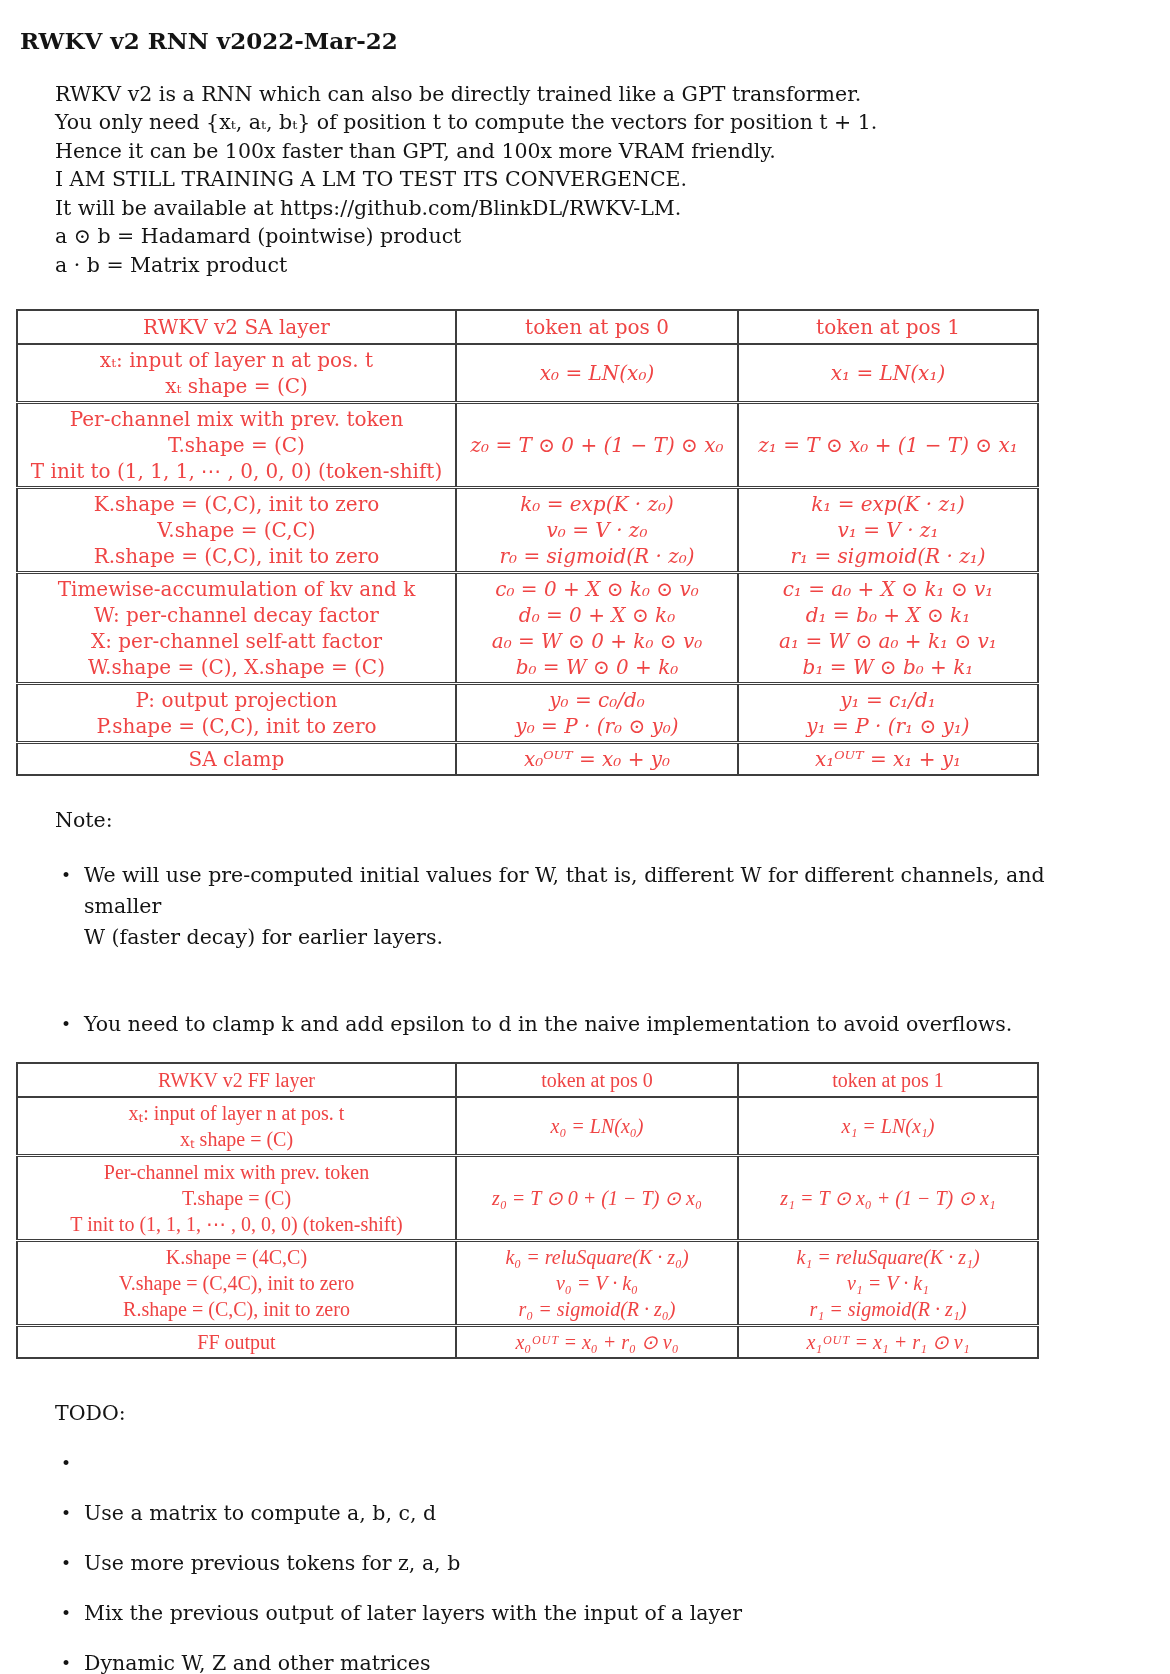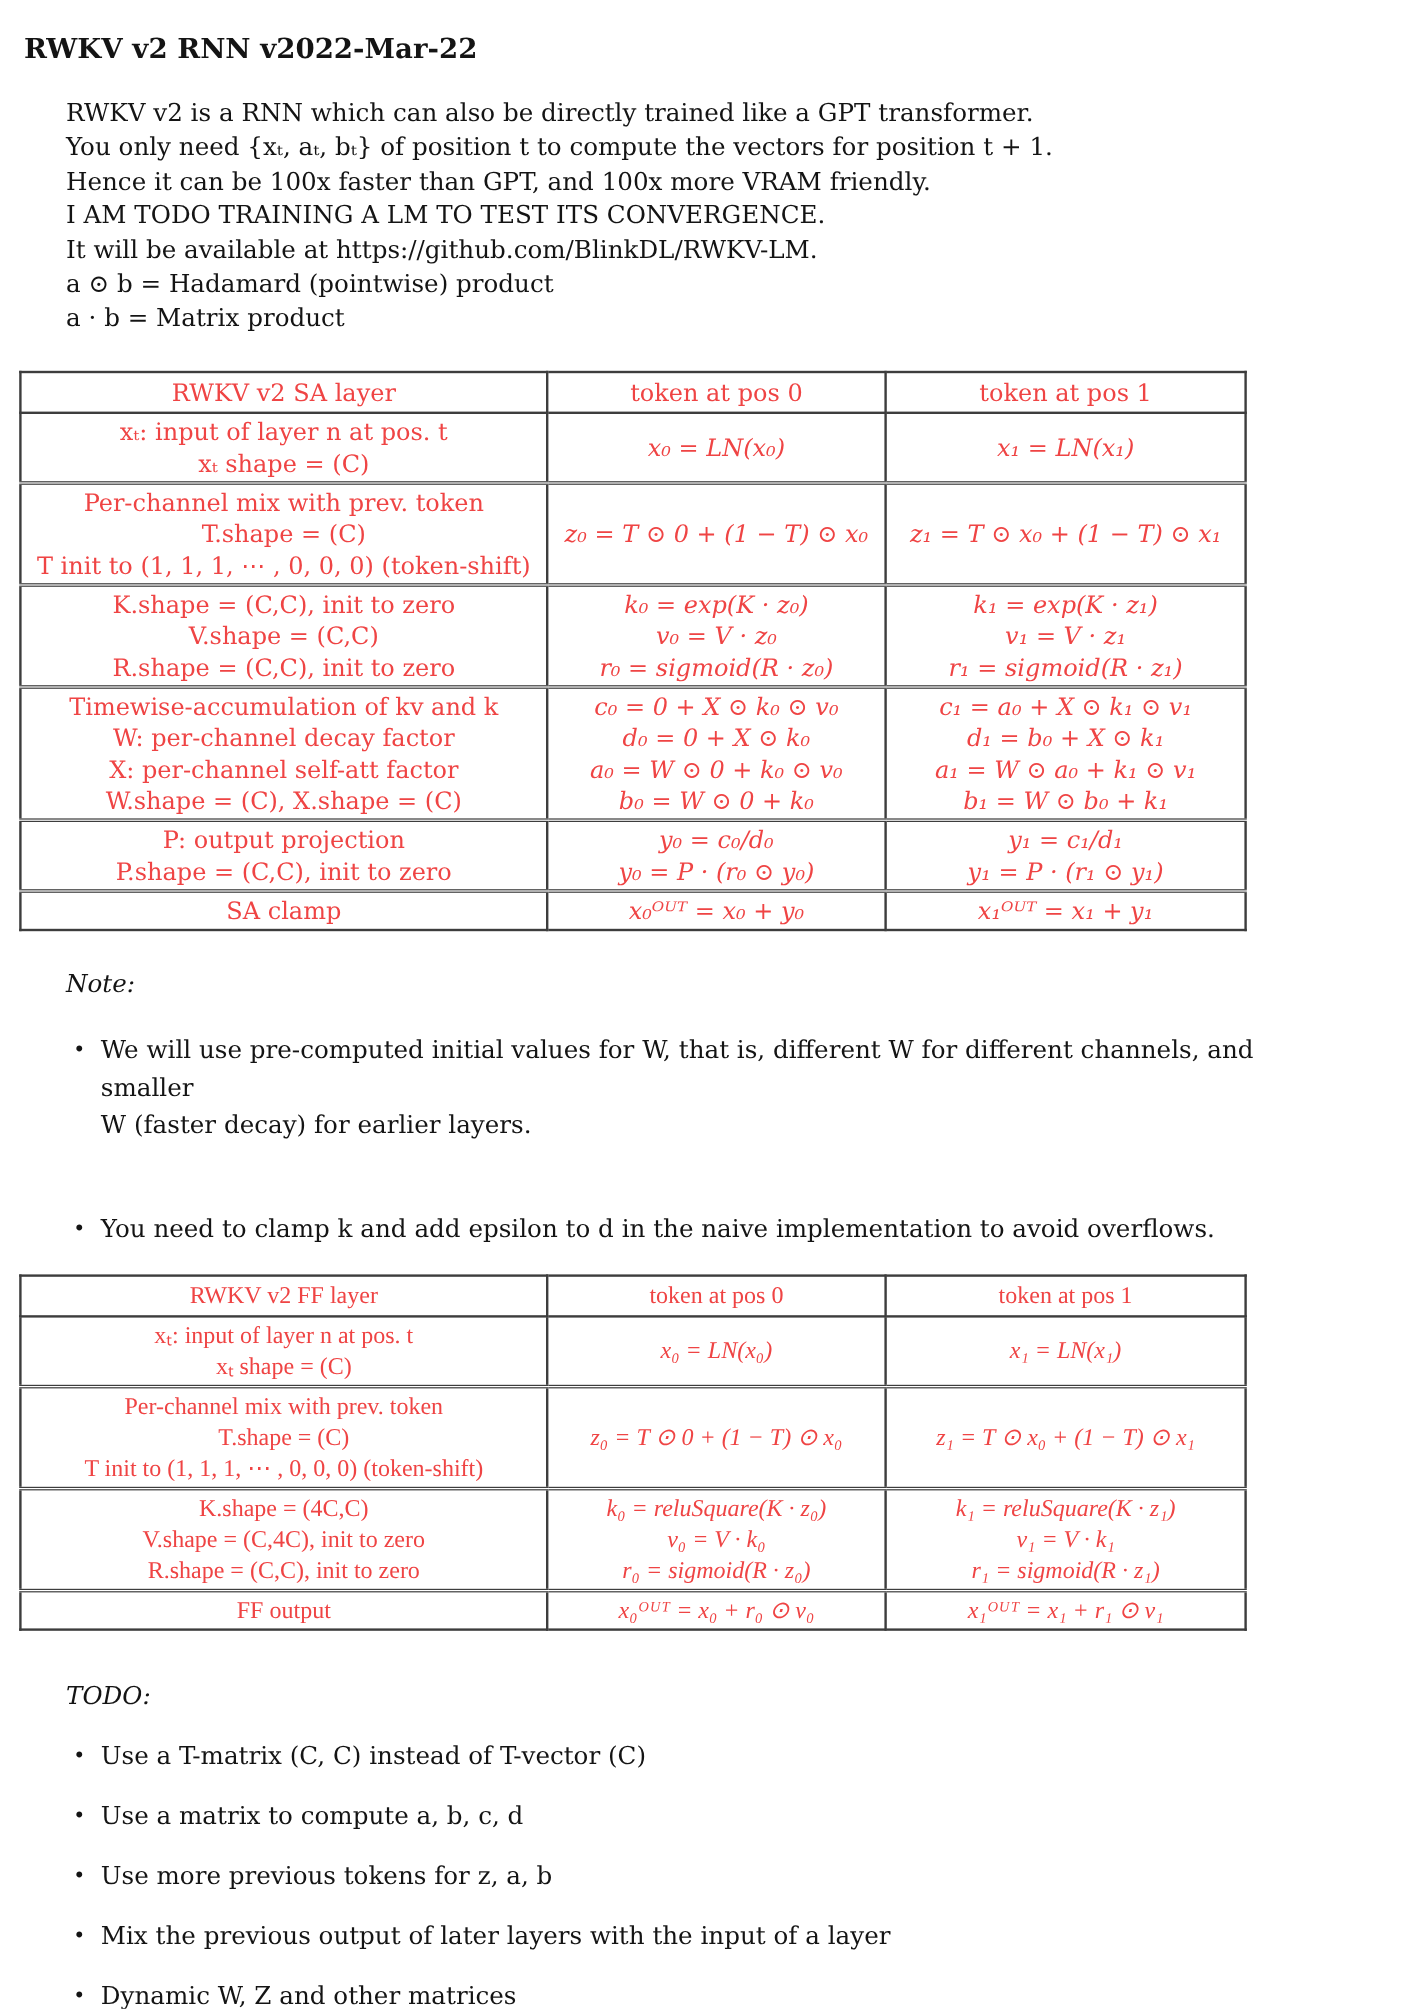--- a/index.html
+++ b/index.html
@@ -55,21 +55,20 @@
     white-space: pre-line;
   }
   .ltx-table tbody tr td { border-top: 3px double #3d3d3d; }
   .ltx-table tbody tr.first td { border-top: 2px solid #3d3d3d; }
   .math { font-style: italic; }
 
   .section-label {
     margin: 30px 0 0 55px;
     font-size: 20.5px;
     line-height: 28px;
-    font-style: italic;
   }
   .todo-label { margin-top: 40px; }
 
   .bullet-item {
     margin: 26px 0 0 61px;
     font-size: 20.5px;
     line-height: 31px;
     display: flex;
     width: 1050px;
   }
@@ -85,21 +84,21 @@
 <body>
 
 <div class="doc">
 
   <div class="title">RWKV v2 RNN v2022-Mar-22</div>
 
   <div class="intro">
     <div class="intro-line">RWKV v2 is a RNN which can also be directly trained like a GPT transformer.</div>
     <div class="intro-line">You only need {xₜ, aₜ, bₜ} of position t to compute the vectors for position t + 1.</div>
     <div class="intro-line">Hence it can be 100x faster than GPT, and 100x more VRAM friendly.</div>
-    <div class="intro-line">I AM TODO TRAINING A LM TO TEST ITS CONVERGENCE.</div>
+    <div class="intro-line">I AM STILL TRAINING A LM TO TEST ITS CONVERGENCE.</div>
     <div class="intro-line">It will be available at https://github.com/BlinkDL/RWKV-LM.</div>
     <div class="intro-line">a ⊙ b = Hadamard (pointwise) product</div>
     <div class="intro-line">a · b = Matrix product</div>
   </div>
 
   <table class="ltx-table sa">
     <colgroup>
         <col class="c1">
         <col class="c2">
         <col class="c3">
@@ -222,21 +221,20 @@
         <td class="math">x₀ᴼᵁᵀ = x₀ + r₀ ⊙ v₀</td>
         <td class="math">x₁ᴼᵁᵀ = x₁ + r₁ ⊙ v₁</td>
       </tr>
     </tbody>
   </table>
 
   <div class="todo">
     <div class="section-label todo-label">TODO:</div>
     <div class="bullet-item">
       <span class="bullet">•</span>
-      <span class="bullet-text">Use a T-matrix (C, C) instead of T-vector (C)</span>
     </div>
     <div class="bullet-item">
       <span class="bullet">•</span>
       <span class="bullet-text">Use a matrix to compute a, b, c, d</span>
     </div>
     <div class="bullet-item">
       <span class="bullet">•</span>
       <span class="bullet-text">Use more previous tokens for z, a, b</span>
     </div>
     <div class="bullet-item">

